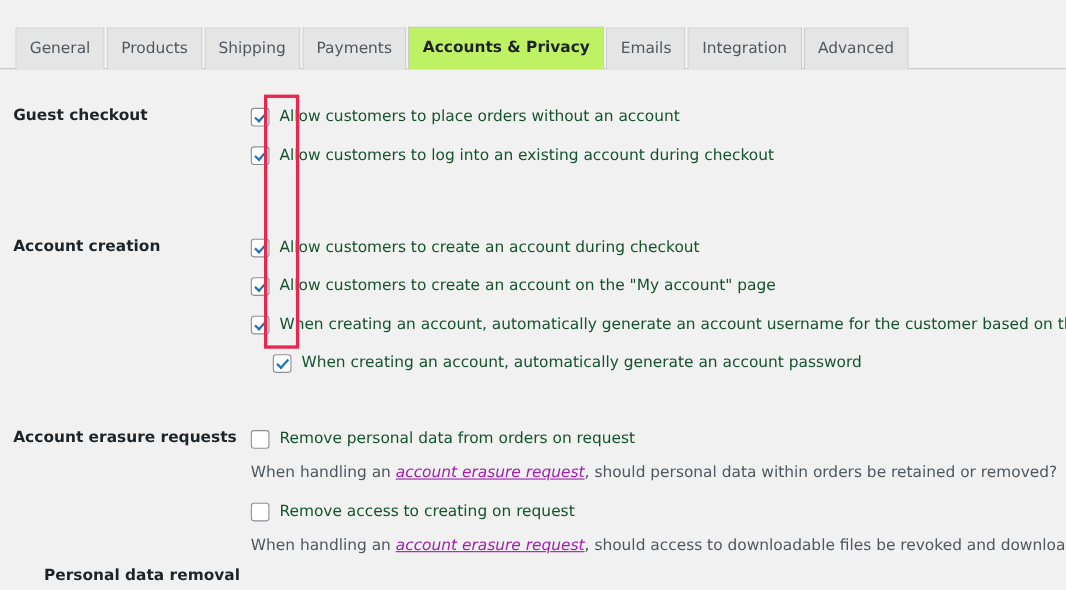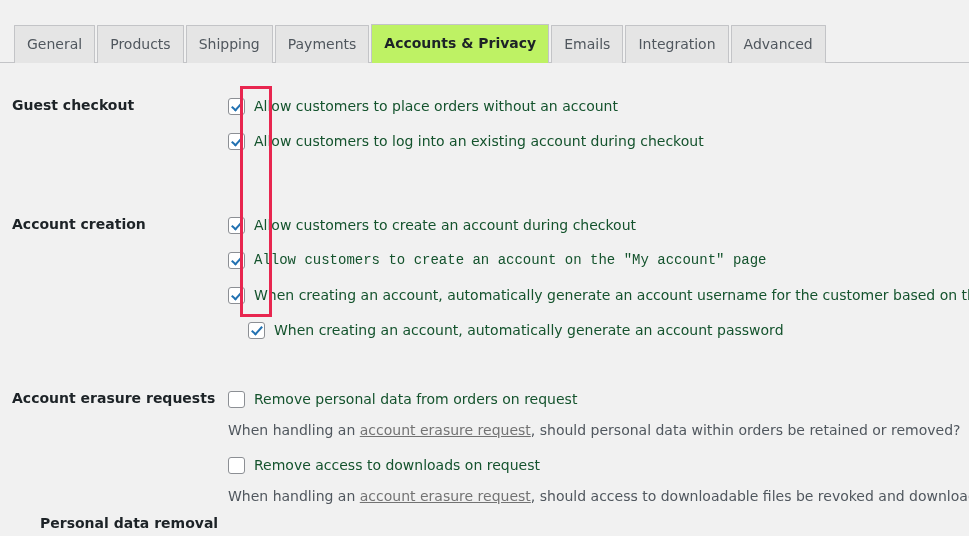--- a/index.html
+++ b/index.html
@@ -129,22 +129,23 @@
     color: #14532d;
     line-height: 20px;
   }
   .desc {
     font-size: 14px;
     color: #50575e;
     line-height: 20px;
     white-space: nowrap;
   }
   .desc a {
-    color: #737373;
+    color: #a21caf;
     text-decoration: underline;
+    font-style: italic;
   }
 
   
   .highlight-box {
     position: absolute;
     border: 3px solid #e8264f;
     box-sizing: border-box;
     pointer-events: none;
     z-index: 5;
   }
@@ -179,21 +180,21 @@
     </div>
   </div>
 
   <div class="row" style="top:127px;margin-top:24px;">
     <div class="row-label">Account creation</div>
     <div class="row-fields">
       <div class="cb-line">
         <span class="cb checked"></span>
         <span class="cb-text">Allow customers to create an account during checkout</span>
       </div>
-      <div class="cb-line" style="margin-top:13px;font-family:Liberation Mono, monospace;">
+      <div class="cb-line" style="margin-top:13px;">
         <span class="cb checked"></span>
         <span class="cb-text">Allow customers to create an account on the "My account" page</span>
       </div>
       <div class="cb-line" style="margin-top:13px;">
         <span class="cb checked"></span>
         <span class="cb-text">When creating an account, automatically generate an account username for the customer based on their name, su</span>
       </div>
       <div class="cb-line" style="margin-top:13px;padding-left:20px;">
         <span class="cb checked"></span>
         <span class="cb-text">When creating an account, automatically generate an account password</span>
@@ -206,21 +207,21 @@
     <div class="row-fields">
       <div class="cb-line">
         <span class="cb"></span>
         <span class="cb-text">Remove personal data from orders on request</span>
       </div>
       <div class="desc" style="margin-top:10px;">
         <span>When handling an </span><a href="#">account erasure request</a><span>, should personal data within orders be retained or removed?</span>
       </div>
       <div class="cb-line" style="margin-top:14px;">
         <span class="cb"></span>
-        <span class="cb-text">Remove access to downloads on request</span>
+        <span class="cb-text">Remove access to creating on request</span>
       </div>
       <div class="desc" style="margin-top:10px;">
         <span>When handling an </span><a href="#">account erasure request</a><span>, should access to downloadable files be revoked and download logs clear</span>
       </div>
     </div>
   </div>
 
   <div class="row" style="top:450px;margin-left:28px;">
     <div class="row-label">Personal data removal</div>
   </div>

